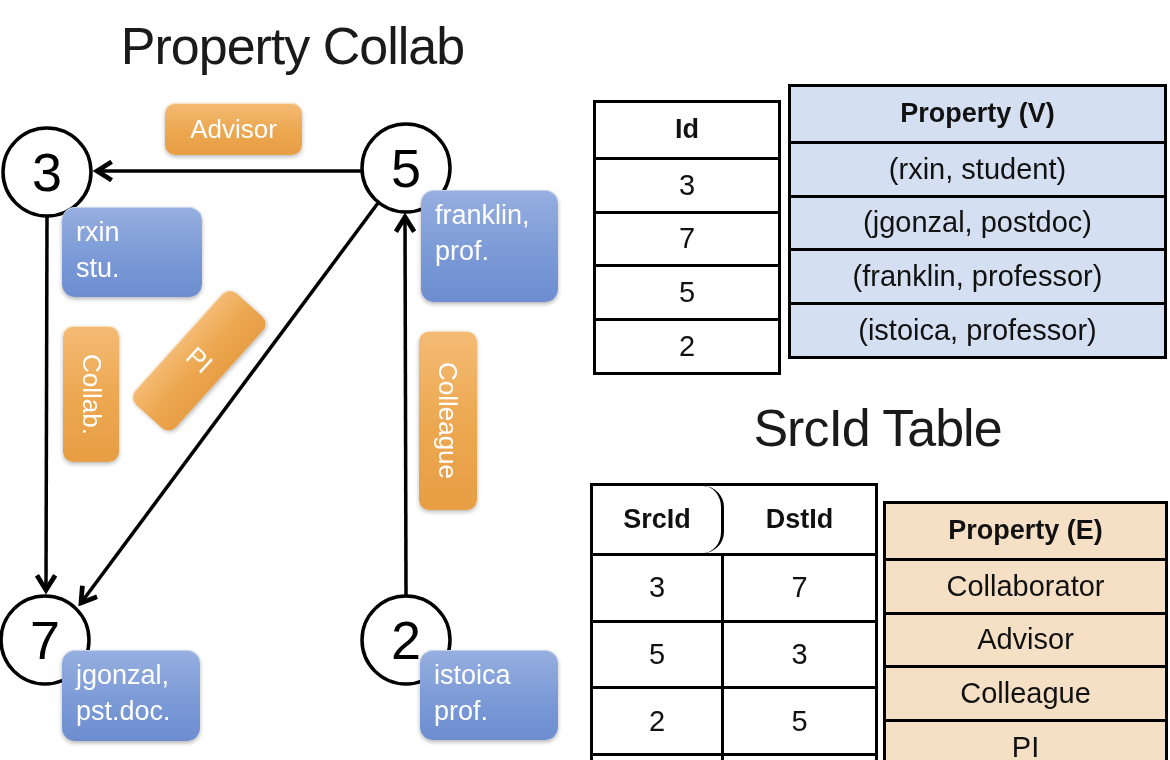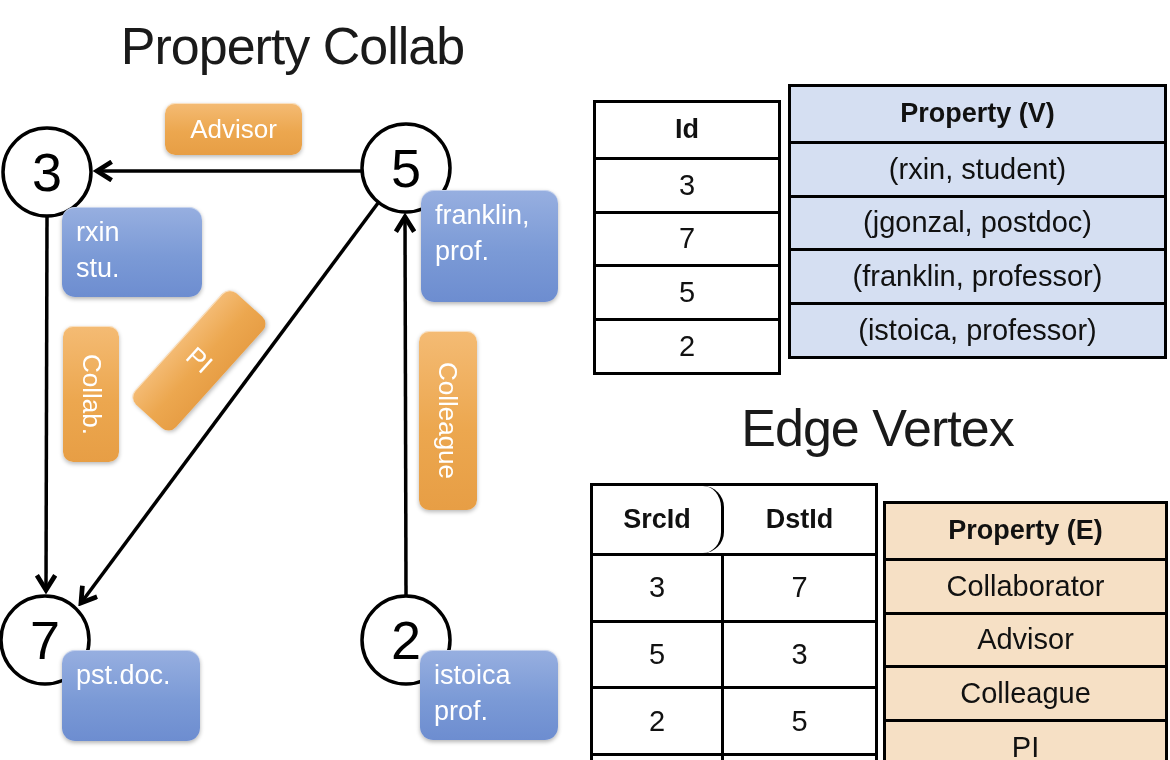--- a/index.html
+++ b/index.html
@@ -62,21 +62,21 @@
   #etable-ids  { left:590px; top:483px; width:288px; height:340px;
                  grid-template-columns:131px 1fr; }
   #etable-prop { left:883px; top:501px; width:285px; height:275px; grid-template-rows:repeat(5,1fr); background:#f6e0c5; }
 </style>
 </head>
 <body>
 
 <div id="stage">
 
   <div class="title" id="graph-title">Property Collab</div>
-  <div class="title" id="etable-title">Edge Vertex</div>
+  <div class="title" id="etable-title">SrcId Table</div>
 
   <svg id="graph-svg" width="585" height="760" viewBox="0 0 585 760">
     <defs>
       <marker id="arrow" viewBox="0 0 12 12" refX="10" refY="6" markerWidth="22" markerHeight="22" orient="auto" markerUnits="userSpaceOnUse">
         <path d="M2,1 L10,6 L2,11" fill="none" stroke="#000" stroke-width="2.6"></path>
       </marker>
     </defs>
     <g stroke="#000" stroke-width="3.5">
       <line x1="363" y1="171" x2="97" y2="171" marker-end="url(#arrow)"></line>
       <line x1="47" y1="216" x2="46" y2="590" marker-end="url(#arrow)"></line>
@@ -109,20 +109,21 @@
 
   <div class="bbox" style="left:62px; top:187px; width:140px; height:90px;margin-top:20px;">
     <div>rxin</div>
     <div>stu.</div>
   </div>
   <div class="bbox" style="left:421px; top:190px; width:137px; height:112px;">
     <div>franklin,</div>
     <div>prof.</div>
   </div>
   <div class="bbox" style="left:62px; top:650px; width:138px; height:91px;">
+    <div>jgonzal,</div>
     <div>pst.doc.</div>
   </div>
   <div class="bbox" style="left:420px; top:650px; width:138px; height:90px;">
     <div>istoica</div>
     <div>prof.</div>
   </div>
 
   <div class="subtable" id="vtable-id">
     <div class="cell hdr first">Id</div>
     <div class="cell">3</div>

